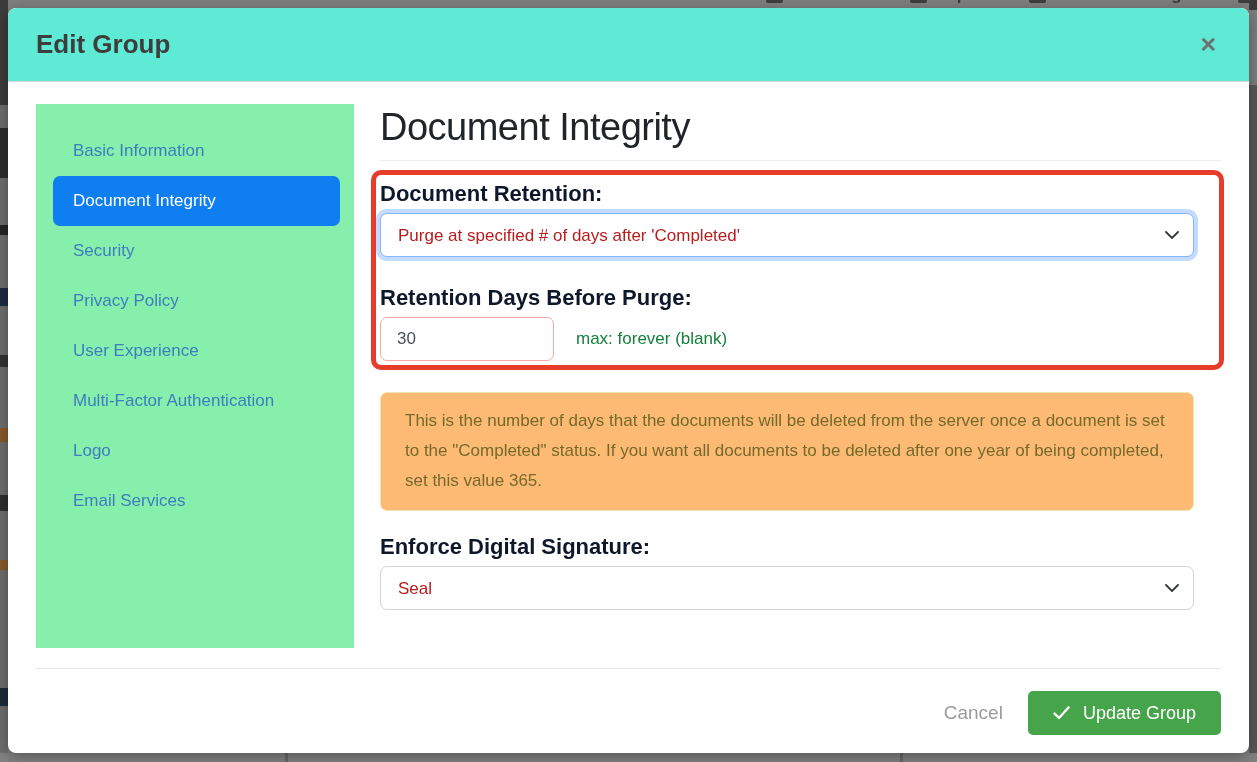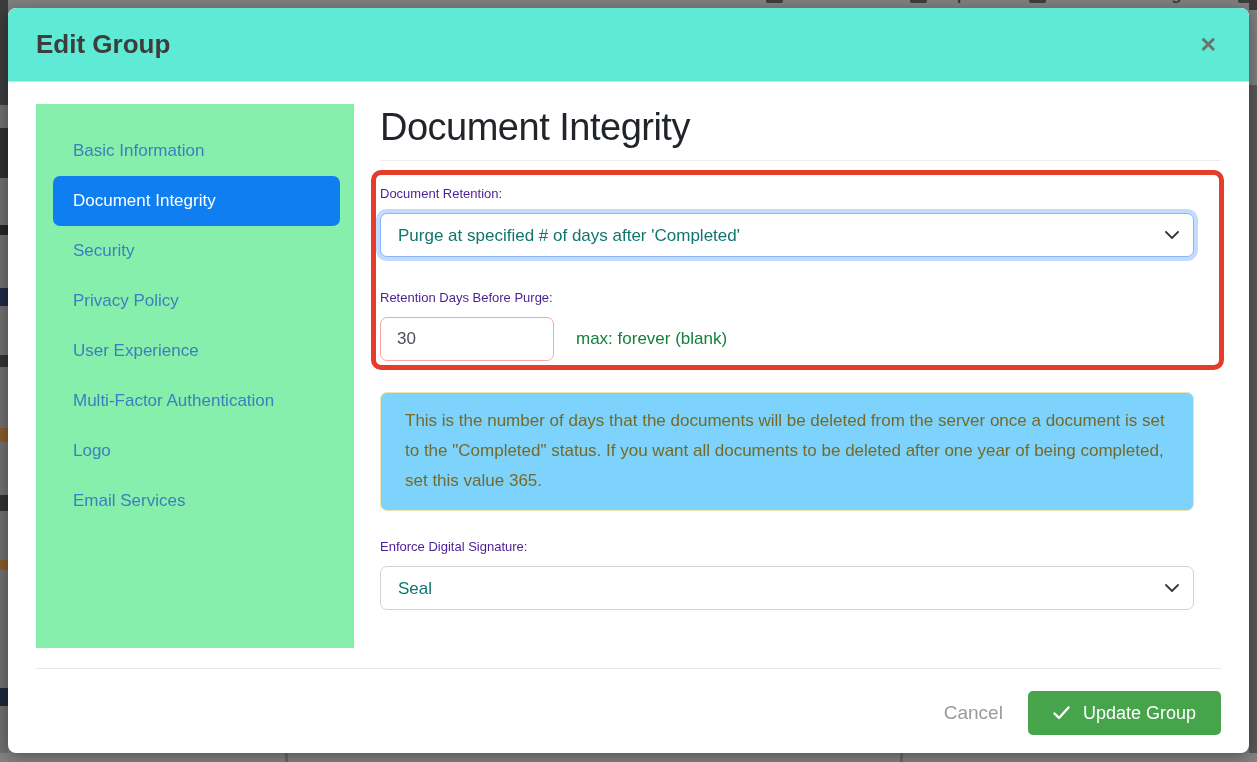--- a/index.html
+++ b/index.html
@@ -72,49 +72,49 @@
   .main { flex: 1; padding-left: 26px; }
   .page-heading { font-size: 38px; font-weight: 300; color: #212529; letter-spacing: -0.5px; line-height: 46px; }
   .heading-rule { border: none; border-top: 1px solid #ececec; margin-top: 10px; }
 
   .fields-wrap { position: relative; margin-top: 22px; }
   .annotation-box {
     position: absolute; left: -9px; right: -3px; top: -13px; bottom: -9px;
     border: 5px solid #e73b2c; border-radius: 10px; pointer-events: none;
   }
 
-  .form-label { display: block; font-size: 13px; color: #4c1d95; line-height: 22px; }
+  .form-label { display: block; font-size: 22px; color: #0f172a; line-height: 22px; font-weight: bold; }
   .mt8  { margin-top: 8px; }
   .mt30 { margin-top: 30px; }
   .mt25 { margin-top: 25px; }
 
   .select-wrap { position: relative; width: 814px; }
   .form-select {
-    width: 814px; height: 44px; font-size: 17px; color: #0f766e;
+    width: 814px; height: 44px; font-size: 17px; color: #b91c1c;
     font-family: "Liberation Sans", sans-serif;
     padding: 0 44px 0 17px; border: 1px solid #ced4da; border-radius: 7px;
     background: #ffffff; appearance: none; -webkit-appearance: none; cursor: pointer;
   }
   .form-select.focused {
     border-color: #86b7fe;
     box-shadow: 0 0 0 4px rgba(13,110,253,0.25);
   }
   .chev { position: absolute; right: 15px; top: 50%; transform: translateY(-50%); pointer-events: none; line-height: 0; }
 
   .days-row { display: flex; align-items: center; }
   .days-input {
     width: 174px; height: 44px; border: 1px solid #fca5a5; border-radius: 7px;
     padding: 0 16px; font-size: 17px; color: #495057;
     font-family: "Liberation Sans", sans-serif;
   }
   .hint { margin-left: 22px; font-size: 17px; color: #15803d; }
 
   .alert-warning {
     width: 814px; margin-top: 31px;
-    background: #7dd3fc; border: 1px solid #f1e3b0; border-radius: 7px;
+    background: #fdba74; border: 1px solid #f1e3b0; border-radius: 7px;
     padding: 13px 24px 14px; font-size: 17px; line-height: 30px; color: #756a29;
   }
 
   
   .modal-footer {
     margin: 20px 28px 0; border-top: 1px solid #e7e7e7;
     display: flex; justify-content: flex-end; align-items: center;
     padding-top: 22px;
   }
   .cancel-link {

